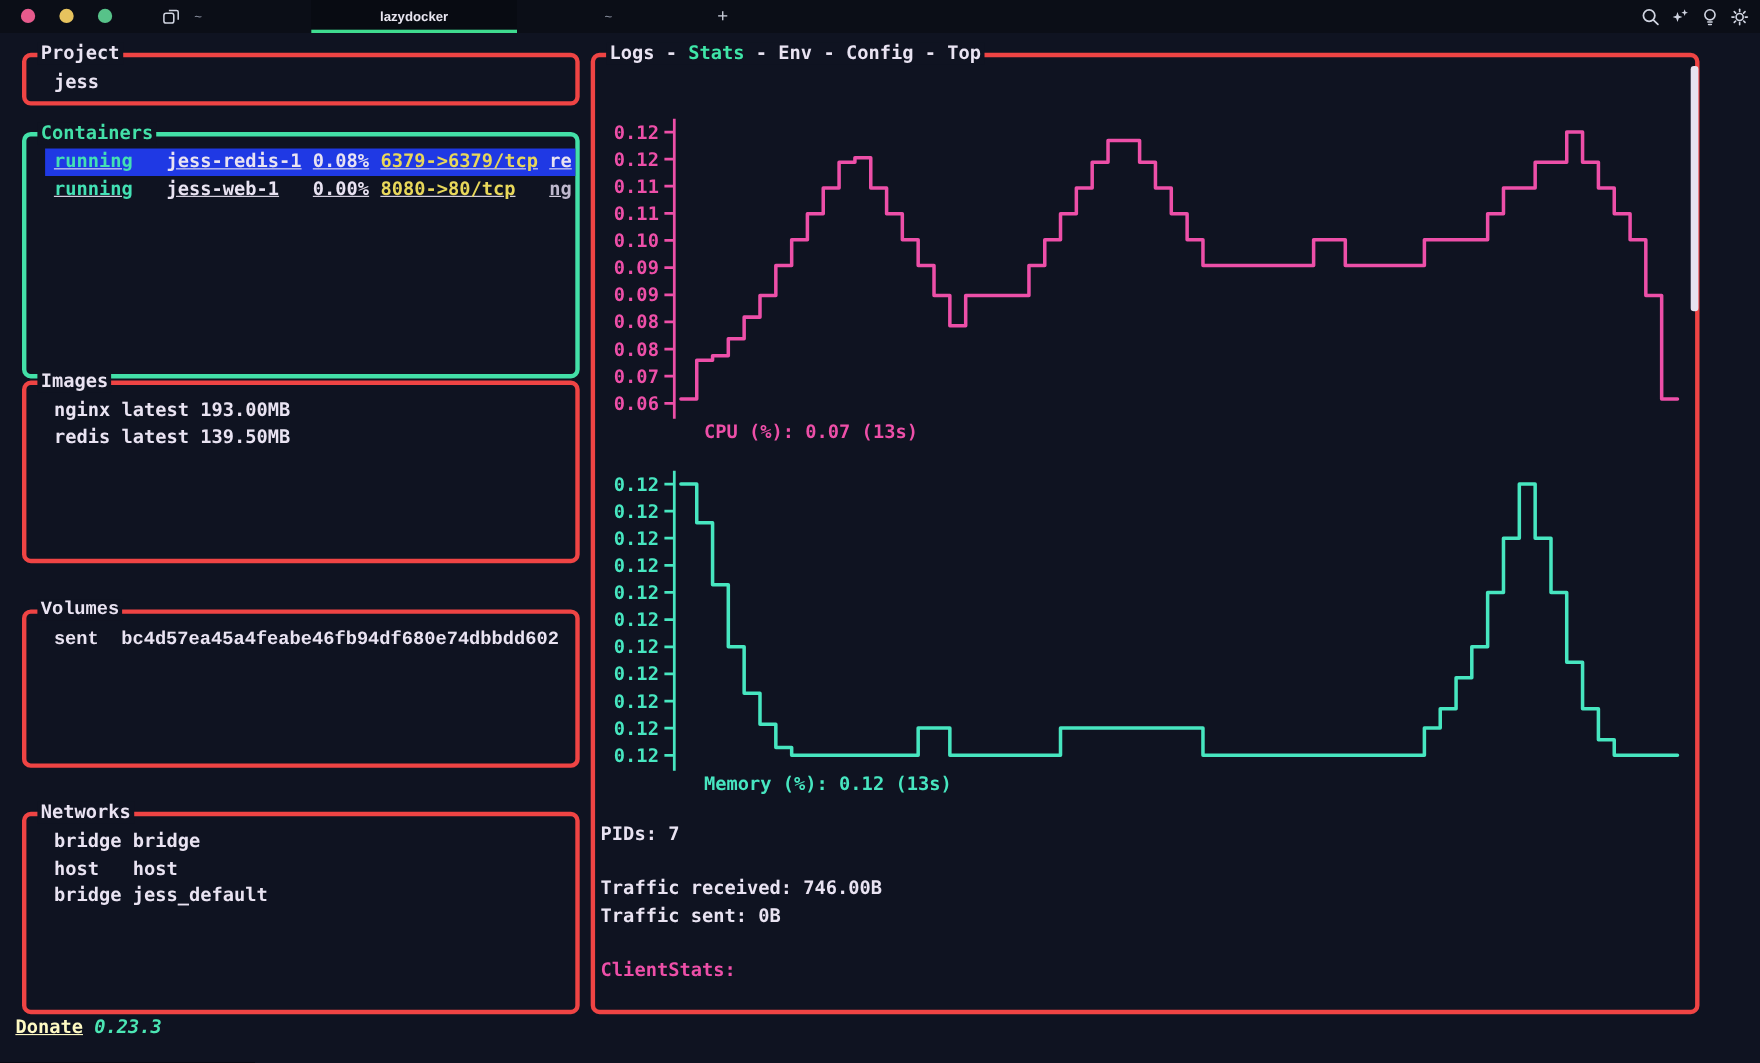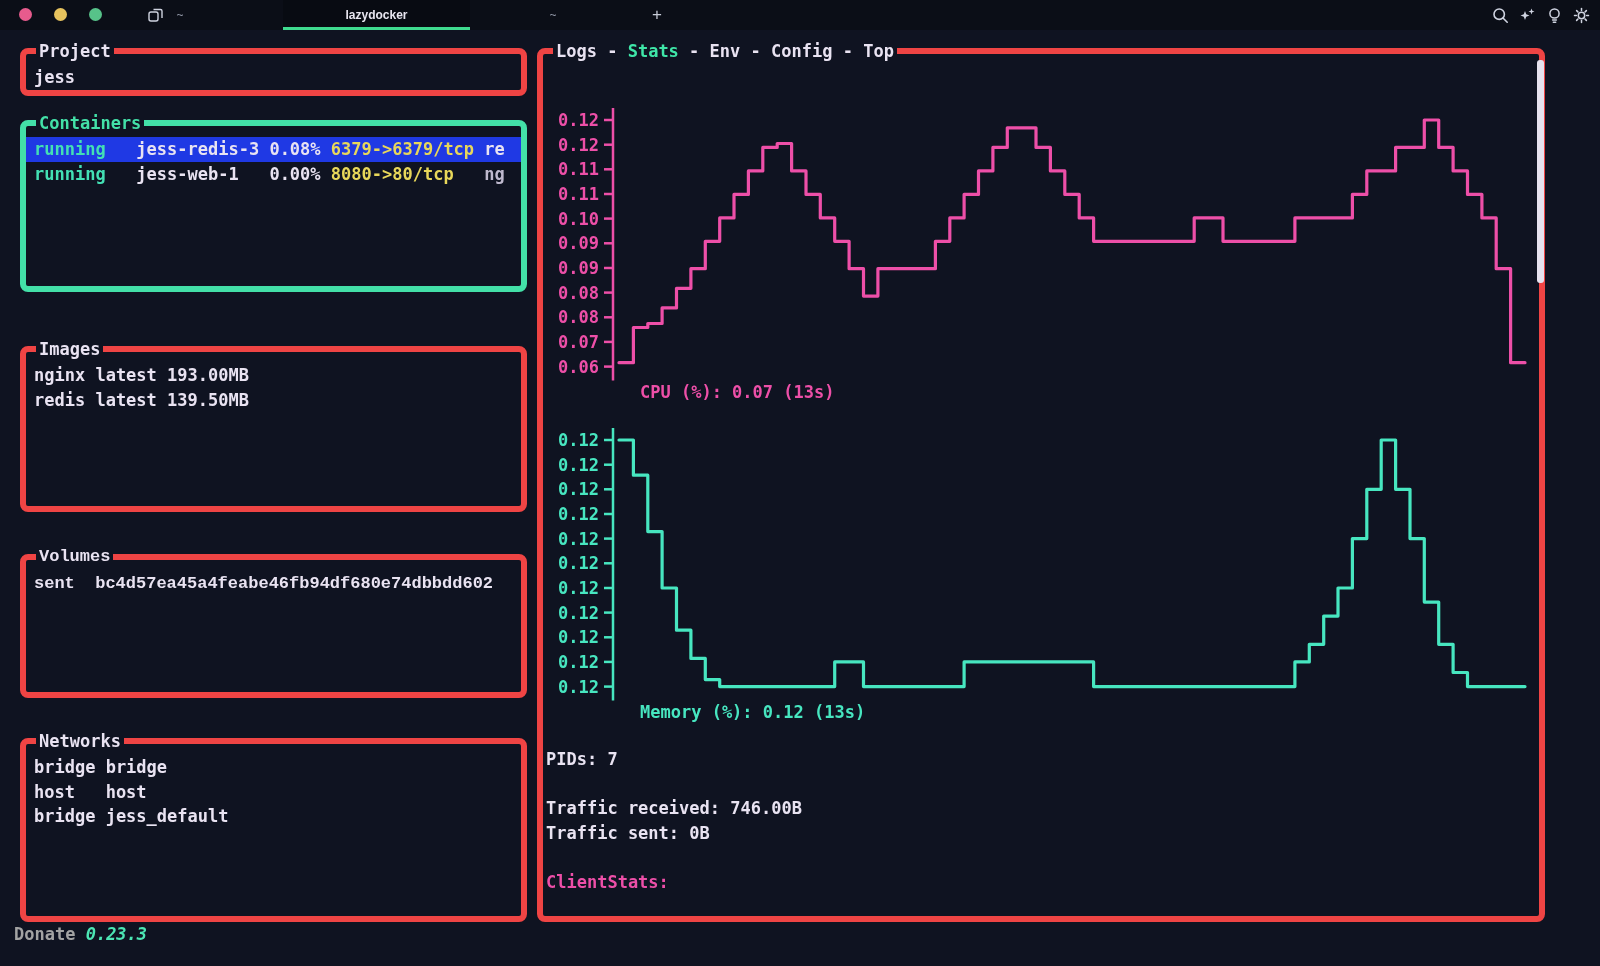--- a/index.html
+++ b/index.html
@@ -21,31 +21,31 @@
          font-family:"Liberation Sans",sans-serif; font-size:12px; font-weight:normal; color:#9298a8; cursor:pointer; }
   .tab.t1 { left:130px; width:100px; }
   .tab.active { left:283px; width:187px; background:#080b12; color:#e8e6f0; font-weight:bold; }
   .tab.t3 { left:500px; width:106px; }
   .tab.plus { left:630px; width:54px; font-size:17px; color:#c8ccd8; }
   .tab-underline { position:absolute; left:0; bottom:0; width:100%; height:3px; background:#3fdb8f; }
   .tbar-icons { position:absolute; right:10px; top:0; height:30px; display:flex; align-items:center; gap:10px; }
   .tbar-icon { width:17px; height:17px; background:none; border:none; cursor:pointer; padding:0; }
   .tbar-icon svg { display:block; }
   
-  .panel { position:absolute; border:6px solid #ef4444; border-radius:8px; }
+  .panel { position:absolute; border:4px solid #ef4444; border-radius:8px; }
   .panel.green { border-color:#43e0a8; }
   .panel-title { position:absolute; top:-13px; left:10px; background:#0f1321; padding:0 3px; color:#e9e3f2; white-space:pre; }
   .panel.green > .panel-title { color:#43e0a8; }
   .p-project    { left:20px;  top:48px;  width:507px; height:48px;  }
-  .p-containers { left:20px;  top:120px; width:507px; height:172px; }
+  .p-containers { left:20px;  top:120px; width:507px; height:224px;text-decoration:underline; }
   .p-images     { left:20px;  top:346px; width:507px; height:166px; }
   .p-volumes    { left:20px;  top:554px; width:507px; height:144px;font-family:Liberation Mono, monospace; }
   .p-networks   { left:20px;  top:738px; width:507px; height:184px; }
   .p-stats      { left:537px; top:48px;  width:1008px; height:874px; }
-  .panel-body { padding:11px 0 0 0; }
+  .panel-body { padding:11px 0 0 17px; }
   .prow { display:flex; height:24.6px; align-items:center; padding-left:8px; white-space:pre; cursor:pointer; }
   .prow.static { cursor:default; }
   .prow.selected { background:#1f39e4; }
   .c-status { width:10ch; color:#43e0b4; }
   .c-name { width:13ch; }
   .c-cpu { width:6ch; }
   .c-ports { width:15ch; color:#e8d75a; }
   .c-image { color:#bfb9ce; }
   .prow.selected .c-image { color:#e9e3f2; }
   .i-repo { width:6ch; } .i-tag { width:7ch; }
@@ -61,21 +61,21 @@
   .svg-cpu { left:545px; top:100px; }
   .svg-mem { left:545px; top:420px; }
   .chart-svg text { font-family:"DejaVu Sans Mono","Liberation Mono",monospace; font-size:17px; font-weight:bold; }
   
   .sline { position:absolute; left:546px; white-space:pre; }
   .l-pids { top:749px; } .l-rx { top:798px; } .l-tx { top:823px; }
   .l-cs { top:872px; color:#ed4fa8; }
   
   .statusbar { position:absolute; left:14px; top:924px; width:1572px; display:flex; justify-content:space-between; }
   .help-text { color:#3d55e6; white-space:pre; }
-  .donate { color:#a3a3a3; cursor:pointer; }
+  .donate { color:#fef9c3; text-decoration:underline; cursor:pointer; }
   .version { color:#4ce6b4; margin-left:1ch;font-style:italic; }
 </style>
 </head>
 <body>
 
 <div class="screen">
 
   <div class="titlebar">
     <span class="tl close"></span>
     <span class="tl min"></span>
@@ -142,21 +142,21 @@
     <div class="panel-body">
       <div class="prow static"><span>jess</span></div>
     </div>
   </div>
 
   <div class="panel green p-containers">
     <span class="panel-title">Containers</span>
     <div class="panel-body">
       <div class="prow selected">
         <span class="c-status">running</span>
-        <span class="c-name">jess-redis-3</span>
+        <span class="c-name">jess-redis-1</span>
         <span class="c-cpu">0.08%</span>
         <span class="c-ports">6379-&gt;6379/tcp</span>
         <span class="c-image">re</span>
       </div>
       <div class="prow">
         <span class="c-status">running</span>
         <span class="c-name">jess-web-1</span>
         <span class="c-cpu">0.00%</span>
         <span class="c-ports">8080-&gt;80/tcp</span>
         <span class="c-image">ng</span>

